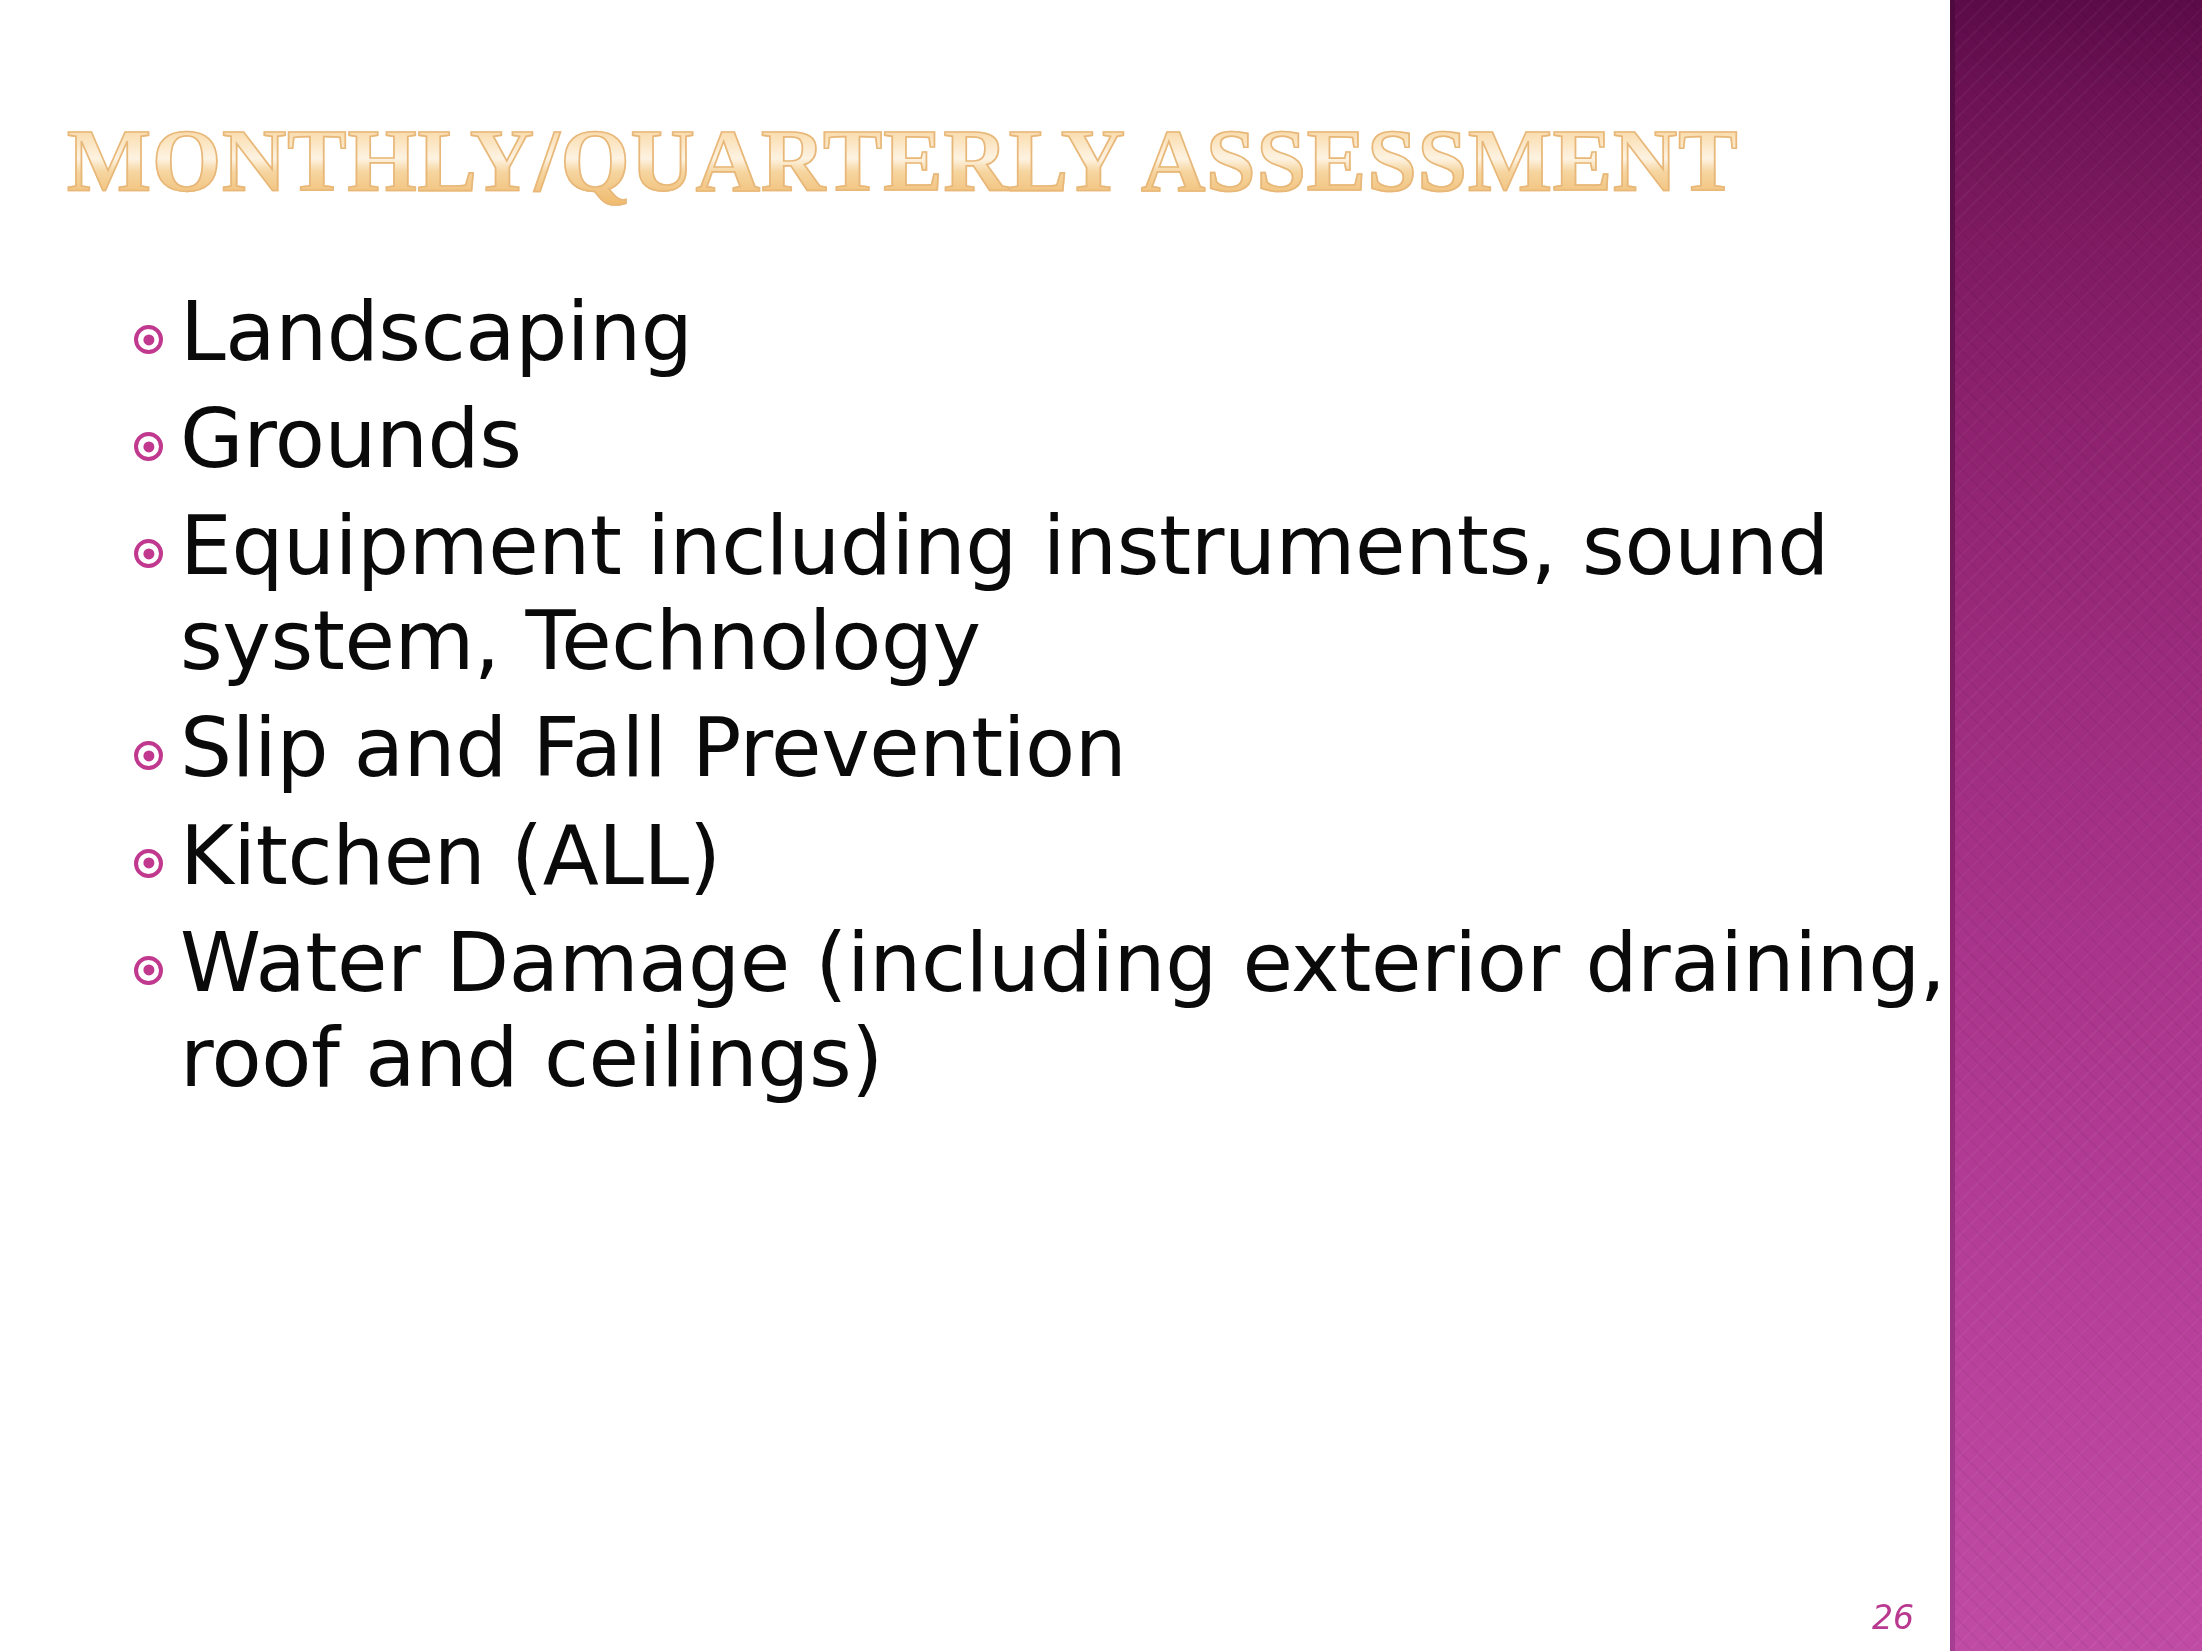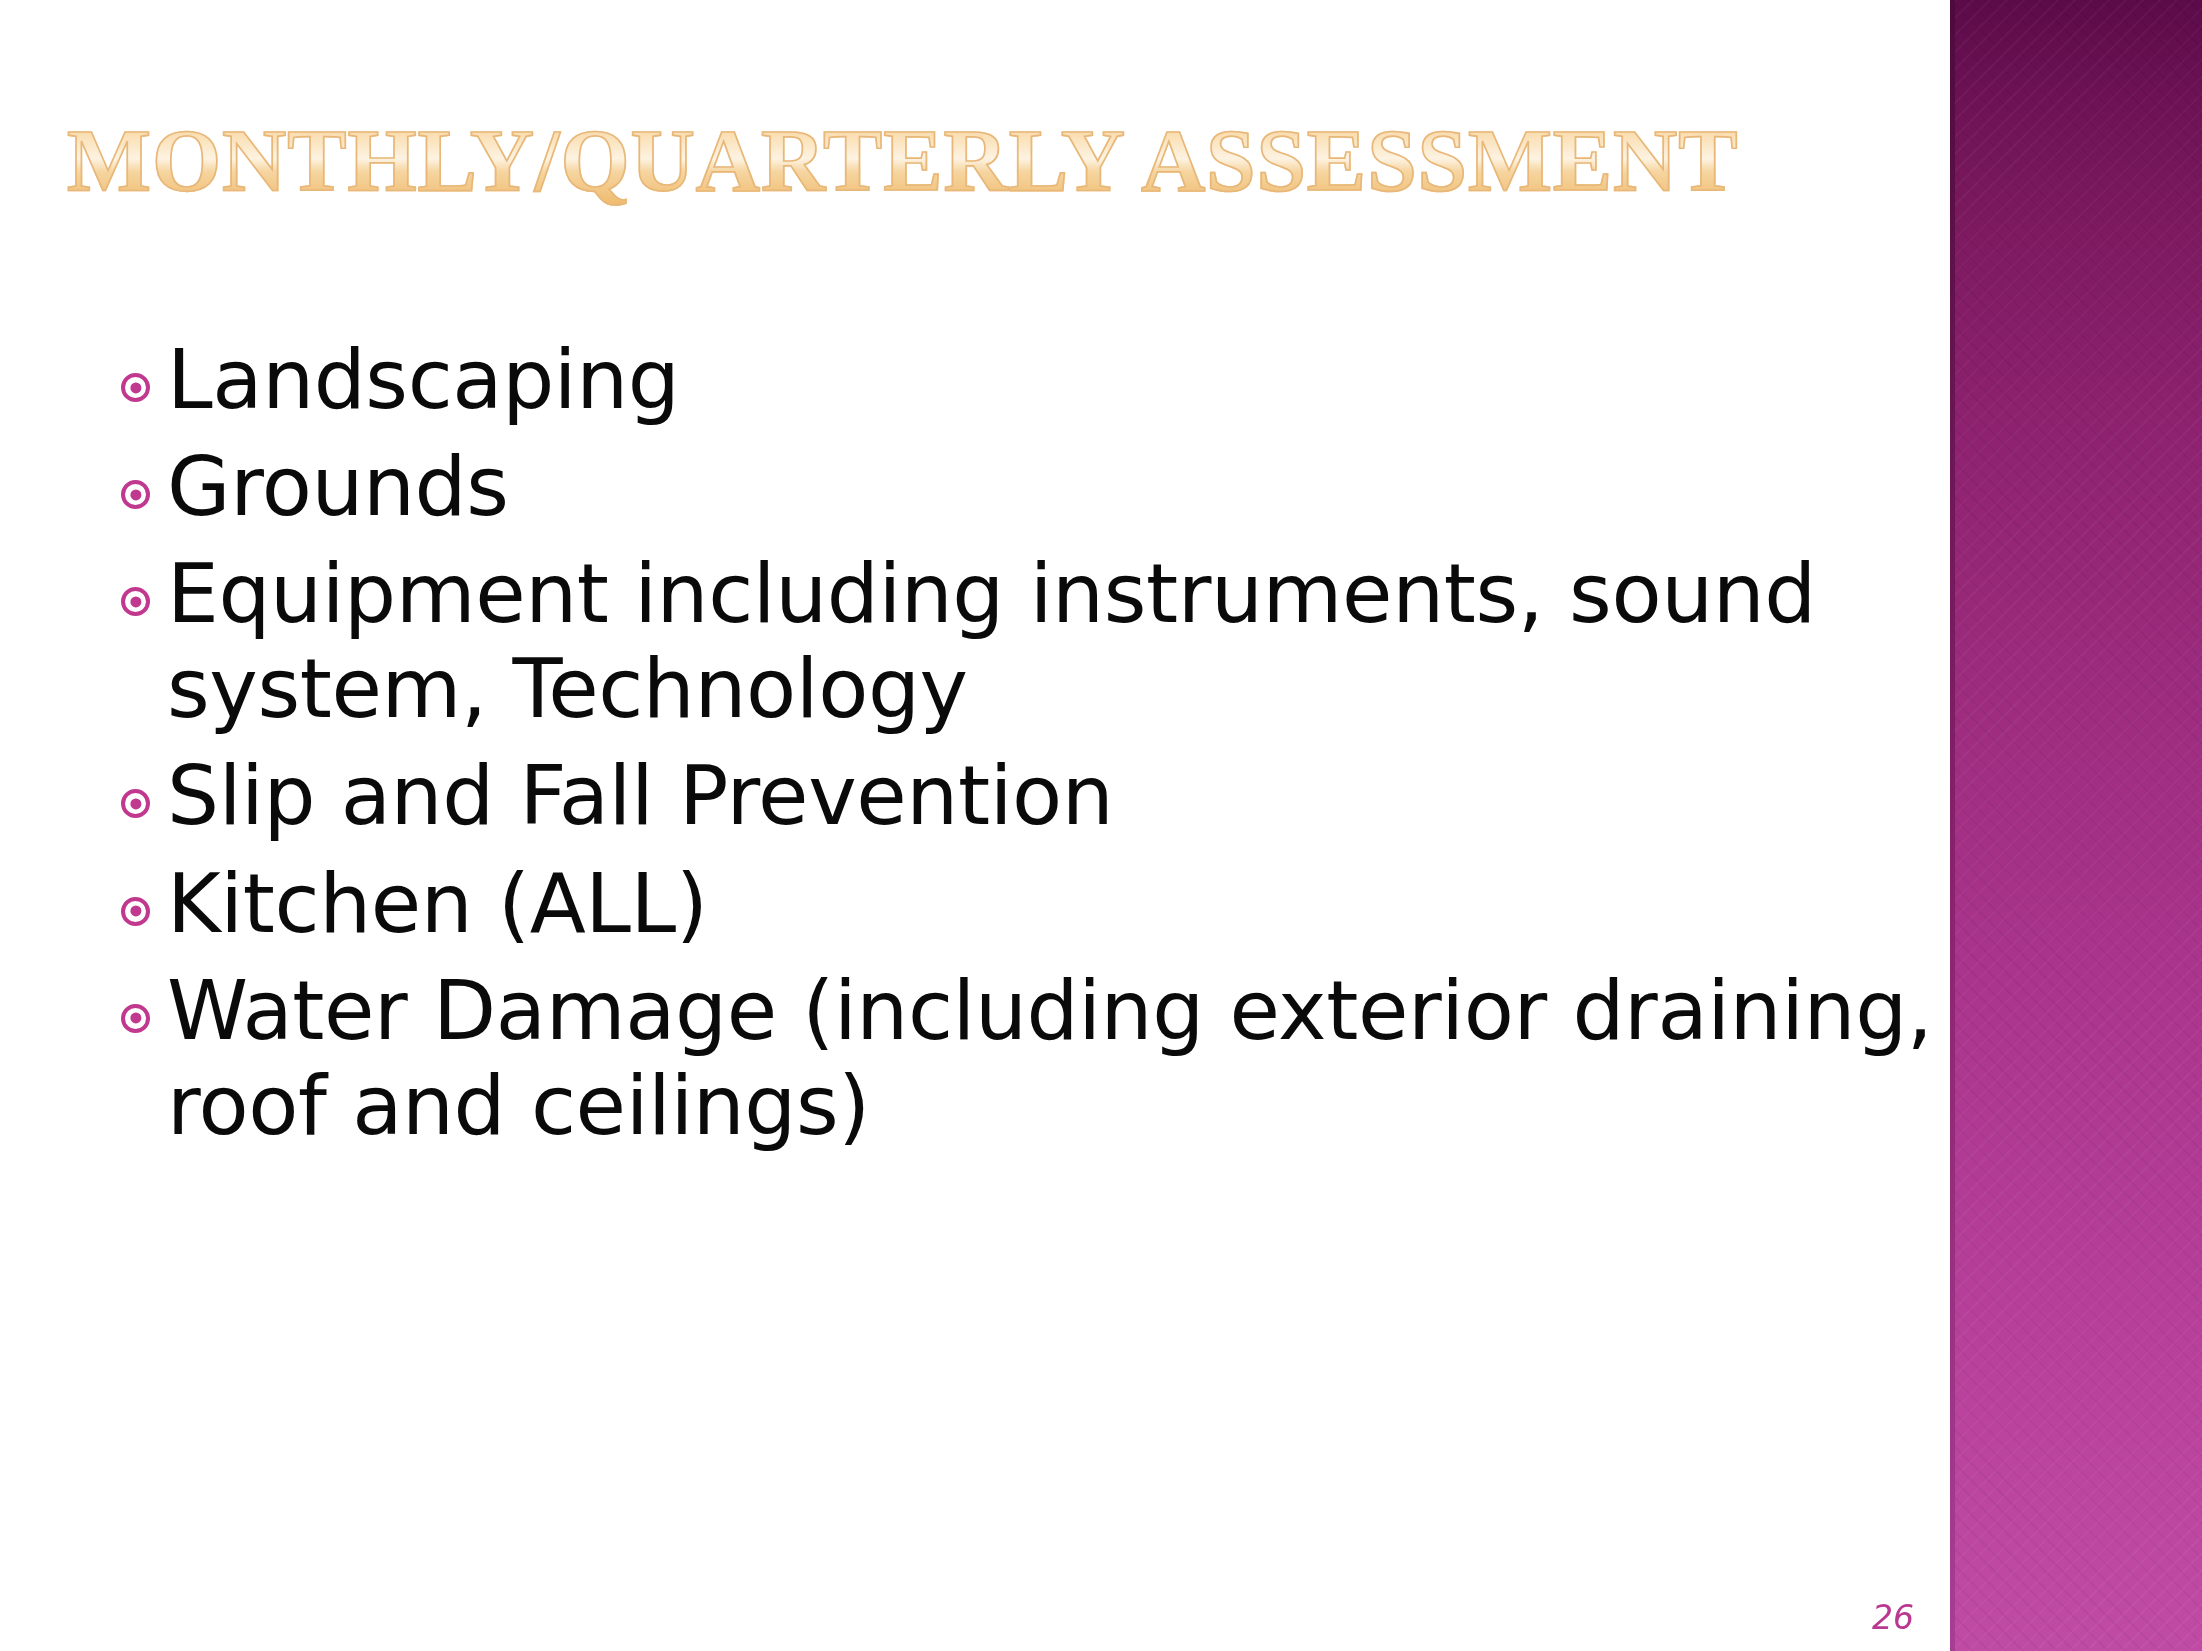--- a/index.html
+++ b/index.html
@@ -76,24 +76,23 @@
     -webkit-background-clip: text;
     background-clip: text;
     color: transparent;
     -webkit-text-stroke: 1.7px #e8b87a;
     white-space: nowrap;
   }
 
   
   .content {
     position: absolute;
-    left: 121px;
+    left: 134px;
     top: 284px;
     width: 1815px;
-    margin-top: 48px;
   }
   .bullet-row {
     display: flex;
     align-items: flex-start;
     margin-bottom: 12px;
   }
   .bullet-marker {
     flex: 0 0 auto;
     width: 46px;
     padding-top: 41px;

